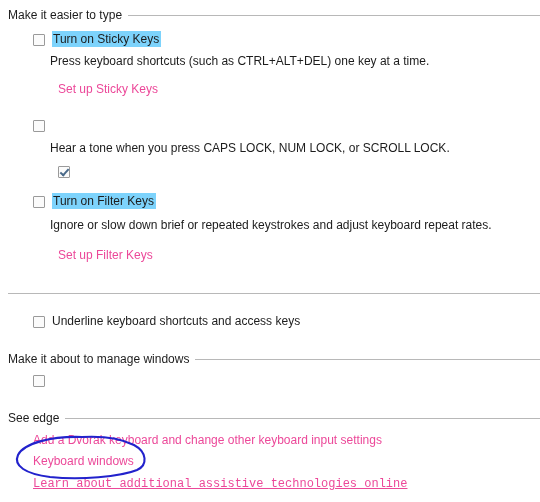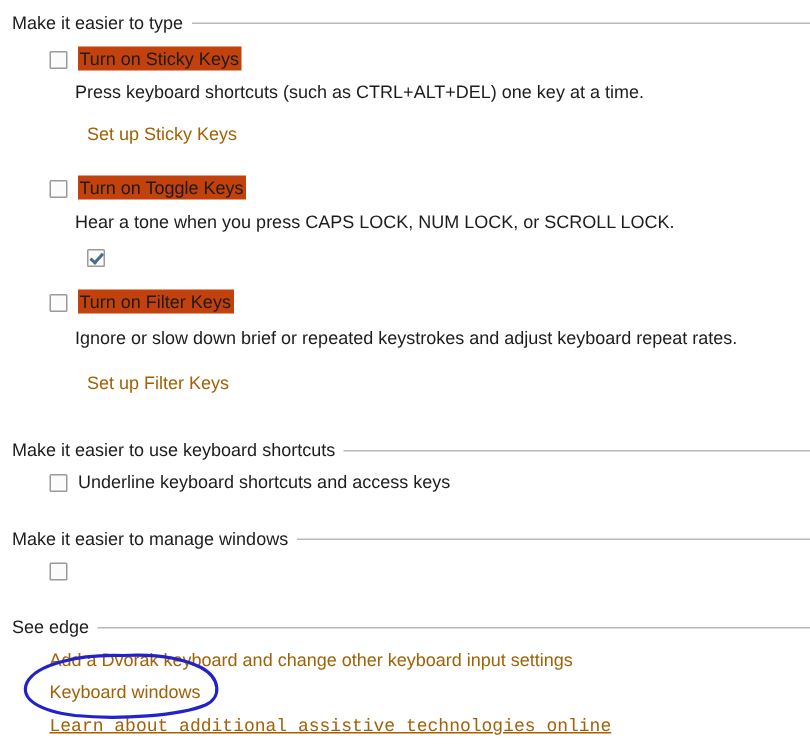--- a/index.html
+++ b/index.html
@@ -82,28 +82,28 @@
     transform: rotate(42deg);
   }
   .cb-label {
     margin-left: 7px;
     line-height: 15px;
     color: #1c1c1c;
   }
 
   
   .hl {
-    background: #c2410c;
+    background: #7dd3fc;
     padding: 1px 2px 1px 1px;
     box-decoration-break: clone;
   }
 
   
   .lnk {
-    color: #a16207;
+    color: #ec4899;
     text-decoration: none;
     cursor: pointer;
   }
   .lnk.underlined {
     text-decoration: underline;
     font-family: Liberation Mono, monospace;
   }
 
   
   .abs { position: absolute; left: 0; width: 540px; }
@@ -132,47 +132,45 @@
     <span class="cb"></span>
     <span class="cb-label"><span class="hl">Turn on Sticky Keys</span></span>
   </div>
   <div class="abs desc" style="top:54px;">Press keyboard shortcuts (such as CTRL+ALT+DEL) one key at a time.</div>
   <div class="abs linkrow" style="top:82px;">
     <span class="lnk">Set up Sticky Keys</span>
   </div>
 
   <div class="abs opt-row" style="top:118px;">
     <span class="cb"></span>
-    <span class="cb-label"><span class="hl">Turn on Toggle Keys</span></span>
   </div>
   <div class="abs desc" style="top:141px;">Hear a tone when you press CAPS LOCK, NUM LOCK, or SCROLL LOCK.</div>
   <div class="abs opt-row nested" style="top:164px;">
     <span class="cb checked"></span>
   </div>
 
   <div class="abs opt-row" style="top:194px;">
     <span class="cb"></span>
     <span class="cb-label"><span class="hl">Turn on Filter Keys</span></span>
   </div>
   <div class="abs desc" style="top:218px;">Ignore or slow down brief or repeated keystrokes and adjust keyboard repeat rates.</div>
   <div class="abs linkrow" style="top:248px;">
     <span class="lnk">Set up Filter Keys</span>
   </div>
 
   <div class="abs section-header" style="top:293px;">
-    <span class="label">Make it easier to use keyboard shortcuts</span>
     <span class="rule"></span>
   </div>
   <div class="abs opt-row" style="top:314px;">
     <span class="cb"></span>
     <span class="cb-label">Underline keyboard shortcuts and access keys</span>
   </div>
 
   <div class="abs section-header" style="top:352px;">
-    <span class="label">Make it easier to manage windows</span>
+    <span class="label">Make it about to manage windows</span>
     <span class="rule"></span>
   </div>
   <div class="abs opt-row" style="top:373px;">
     <span class="cb"></span>
   </div>
 
   <div class="abs section-header" style="top:411px;">
     <span class="label">See edge</span>
     <span class="rule"></span>
   </div>

